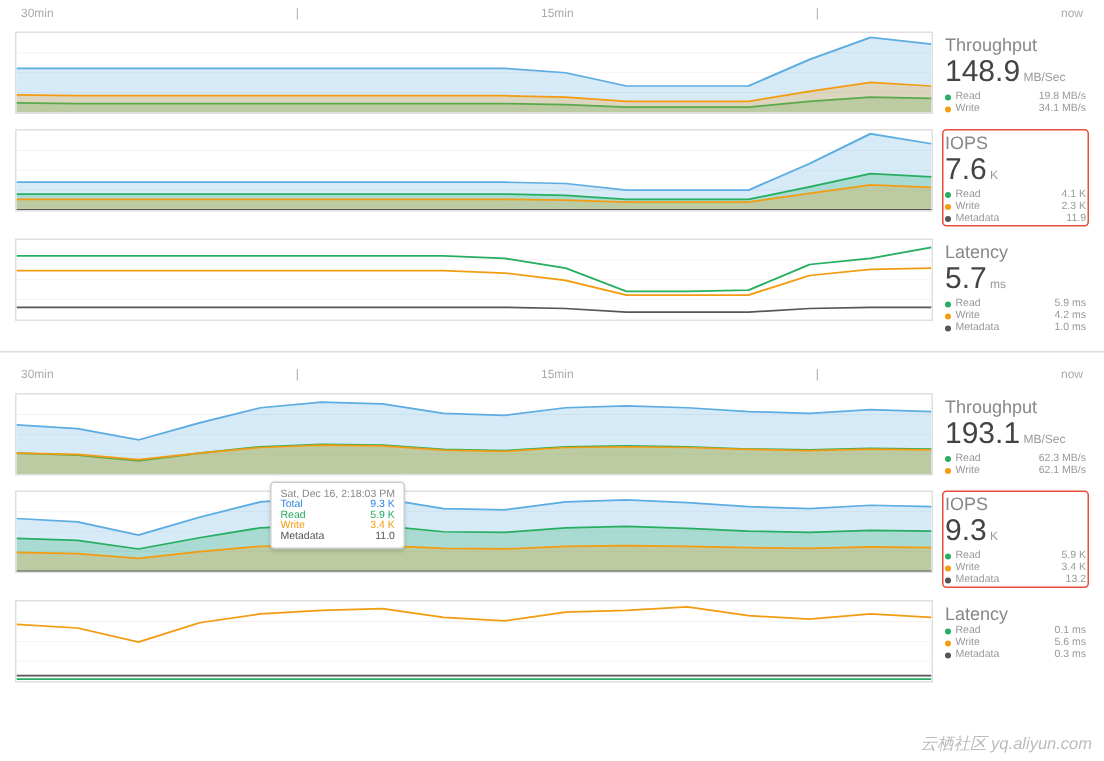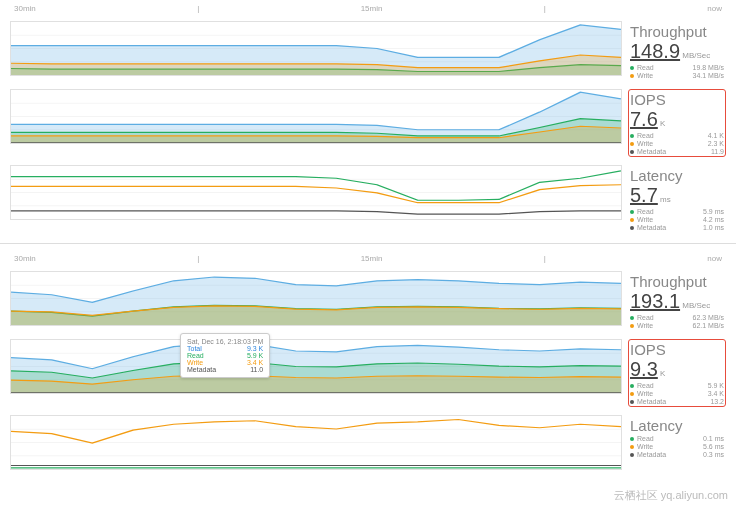--- a/index.html
+++ b/index.html
@@ -5,30 +5,30 @@
   * { box-sizing: border-box; margin: 0; padding: 0; }
   body { font-family: Arial, sans-serif; background: #fff; width: 736px; height: 507px; position: relative; }
   .section { display: flex; align-items: center; padding: 4px 10px; }
   .section-label { width: 120px; font-size: 14px; color: #333; }
   .charts-col { flex: 1; display: flex; flex-direction: column; gap: 8px; position: relative; }
   .axis-header { display: flex; justify-content: space-between; font-size: 8px; color: #aaa; padding: 0 4px; }
   .chart-row { display: flex; align-items: flex-start; gap: 6px; position: relative; }
   .chart-box { flex: 1; border: 1px solid #e0e0e0; background: #fff; position: relative; }
   .chart-box svg { display: block; width: 100%; height: 100%; }
   .stats { width: 98px; font-size: 8px; color: #999; padding: 2px; }
-  .stats-title { font-size: 15px; color: #888; }
-  .stats-big { font-size: 20px; color: #444; font-weight: 300; text-decoration: underline; }
+  .stats-title { font-size: 12px; color: #888; }
+  .stats-big { font-size: 20px; color: #444; font-weight: 300; }
   .stats-unit { font-size: 8px; color: #999; }
   .stats-line { display: flex; align-items: center; gap: 3px; font-size: 7px; margin-top: 1px; }
   .dot { width: 4px; height: 4px; border-radius: 50%; display: inline-block; }
   .highlighted { border: 1.5px solid #e74c3c; border-radius: 3px; padding: 1px; }
   .divider { border-top: 1px solid #ddd; margin: 6px 0; }
   .tooltip { position: absolute; background: #fff; border: 1px solid #ccc; border-radius: 3px; padding: 4px 6px; font-size: 7px; color: #555; box-shadow: 0 1px 3px rgba(0,0,0,0.15); z-index: 10; }
   .tooltip .tline { display: flex; justify-content: space-between; gap: 6px; }
-  .watermark { position: absolute; right: 8px; bottom: 4px; font-size: 11px; color: #bbb; }
+  .watermark { position: absolute; right: 8px; bottom: 4px; font-size: 11px; color: #bbb; font-style: italic; }
   .grid-line { stroke: #eee; stroke-width: 0.5; }
   .area { opacity: 0.25; }
 </style>
 </head>
 <body>
 
 <div class="section">
   <div class="charts-col">
     <div class="axis-header">
       <span>30min</span>

